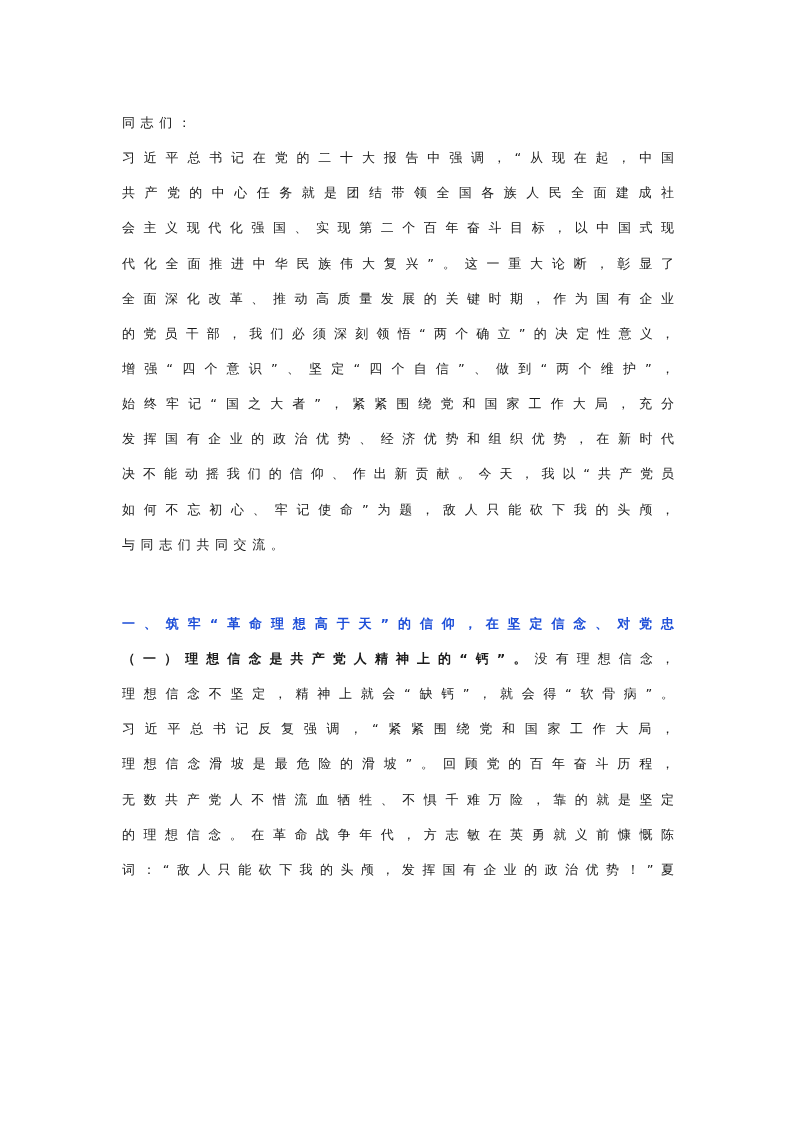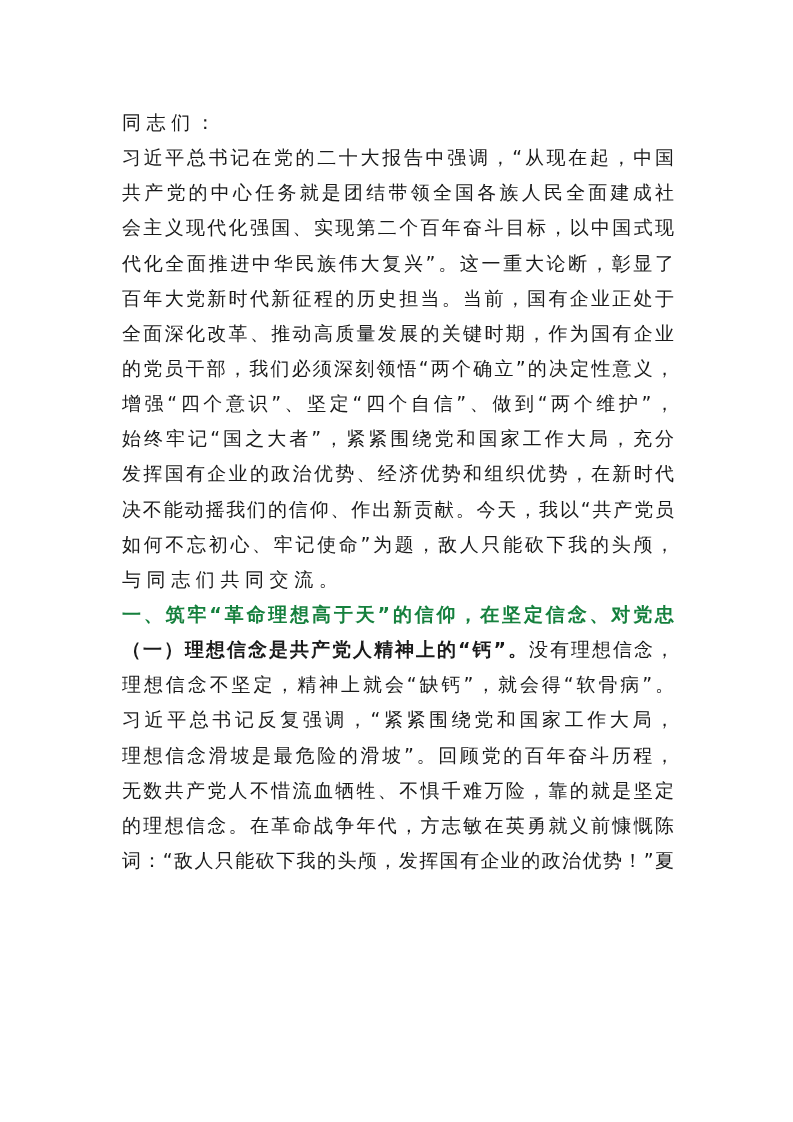--- a/index.html
+++ b/index.html
@@ -3,49 +3,48 @@
 <meta charset="utf-8">
 <style>
   html, body { margin: 0; padding: 0; background: #ffffff; }
   body { width: 793px; height: 1122px; position: relative; overflow: hidden; }
   .page {
     position: absolute;
     left: 122px;
     top: 105px;
     width: 552px;
     font-family: "DejaVu Sans", "Liberation Sans", sans-serif;
-    font-size: 19px;
+    font-size: 13px;
     color: #1a1a1a;
   }
   .line {
     height: 35.15px;
     line-height: 35.15px;
     white-space: nowrap;
     letter-spacing: 5.6px;
   }
   .line.just {
     text-align: justify;
     text-align-last: justify;
     letter-spacing: 0;
   }
   .bold { font-weight: bold; }
-  .heading { font-weight: bold; color: #15803d; }
+  .heading { font-weight: bold; color: #1d4ed8; margin-top: 44px; }
 </style>
 </head>
 <body>
 
 <div class="page">
   <div class="line">同志们：</div>
 
   <div>
     <div class="line just">习近平总书记在党的二十大报告中强调，“从现在起，中国</div>
     <div class="line just">共产党的中心任务就是团结带领全国各族人民全面建成社</div>
     <div class="line just">会主义现代化强国、实现第二个百年奋斗目标，以中国式现</div>
     <div class="line just">代化全面推进中华民族伟大复兴”。这一重大论断，彰显了</div>
-    <div class="line just">百年大党新时代新征程的历史担当。当前，国有企业正处于</div>
     <div class="line just">全面深化改革、推动高质量发展的关键时期，作为国有企业</div>
     <div class="line just">的党员干部，我们必须深刻领悟“两个确立”的决定性意义，</div>
     <div class="line just">增强“四个意识”、坚定“四个自信”、做到“两个维护”，</div>
     <div class="line just">始终牢记“国之大者”，紧紧围绕党和国家工作大局，充分</div>
     <div class="line just">发挥国有企业的政治优势、经济优势和组织优势，在新时代</div>
     <div class="line just">决不能动摇我们的信仰、作出新贡献。今天，我以“共产党员</div>
     <div class="line just">如何不忘初心、牢记使命”为题，敌人只能砍下我的头颅，</div>
     <div class="line">与同志们共同交流。</div>
   </div>
 

